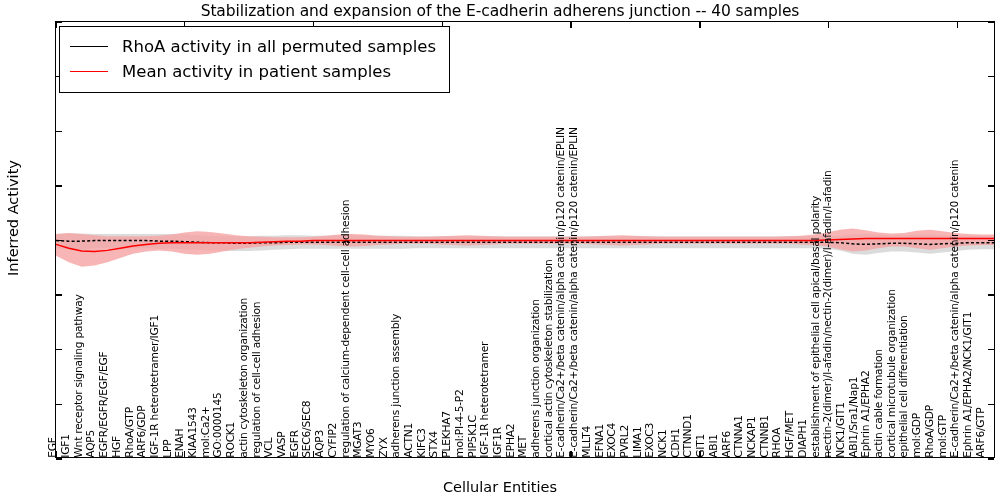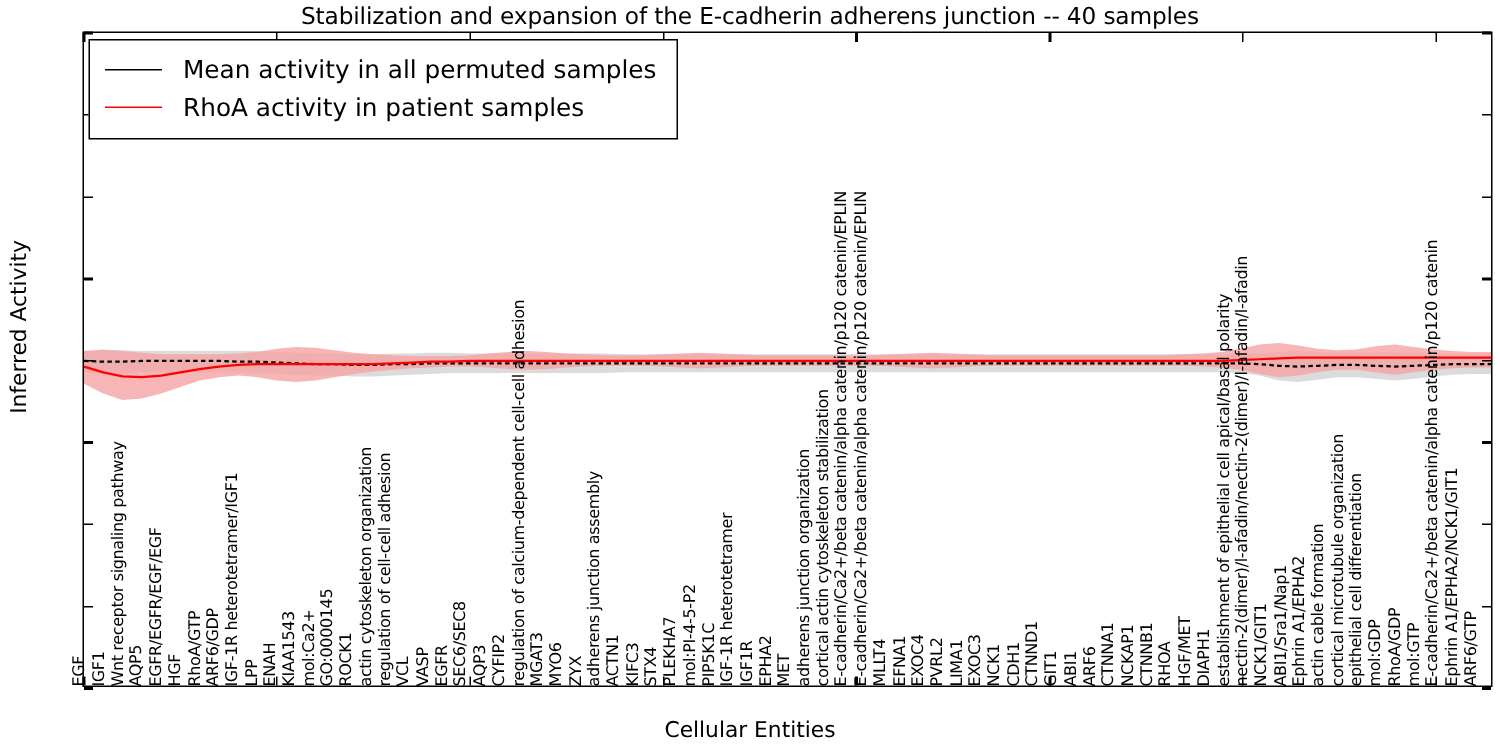--- a/index.html
+++ b/index.html
@@ -169,21 +169,21 @@
       <div class="xlab" style="left: 880.838px;">RhoA/GDP</div>
       <div class="xlab" style="left: 893.541px;">mol:GTP</div>
       <div class="xlab" style="left: 906.243px;">E-cadherin/Ca2+/beta catenin/alpha catenin/p120 catenin</div>
       <div class="xlab" style="left: 918.946px;">Ephrin A1/EPHA2/NCK1/GIT1</div>
       <div class="xlab" style="left: 931.649px;">ARF6/GTP</div>
     </div>
 
   <div id="legend">
     <div class="lrow">
       <span class="lline"></span>
-      <span class="ltext">Mean activity in all permuted samples</span>
+      <span class="ltext">RhoA activity in all permuted samples</span>
     </div>
     <div class="lrow">
       <span class="lline red"></span>
-      <span class="ltext">RhoA activity in patient samples</span>
+      <span class="ltext">Mean activity in patient samples</span>
     </div>
   </div>
 
 </div>
 
 </body></html>

